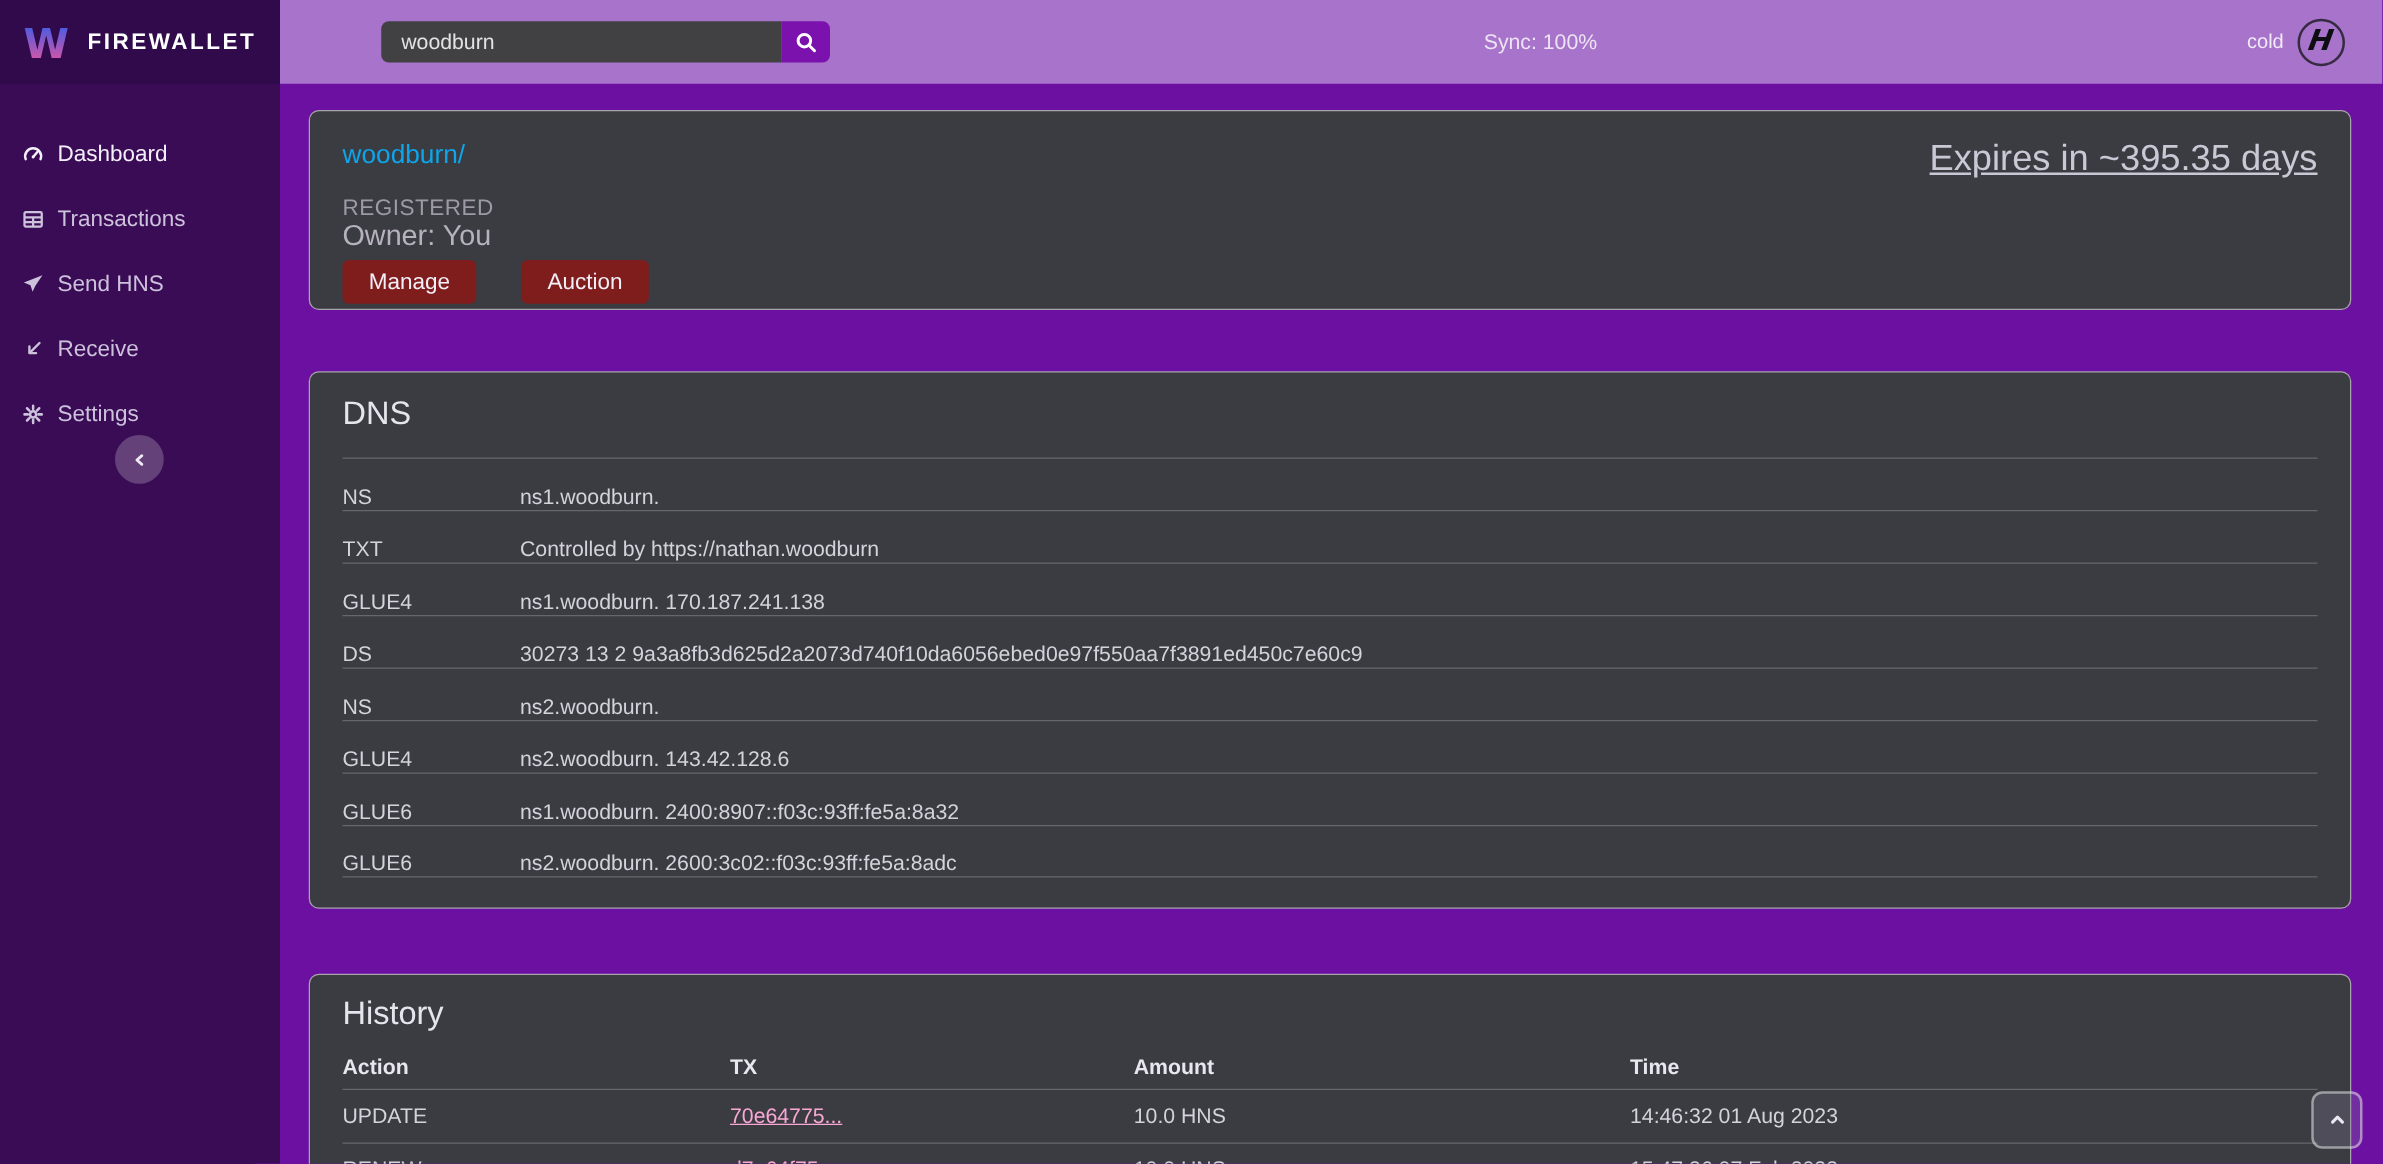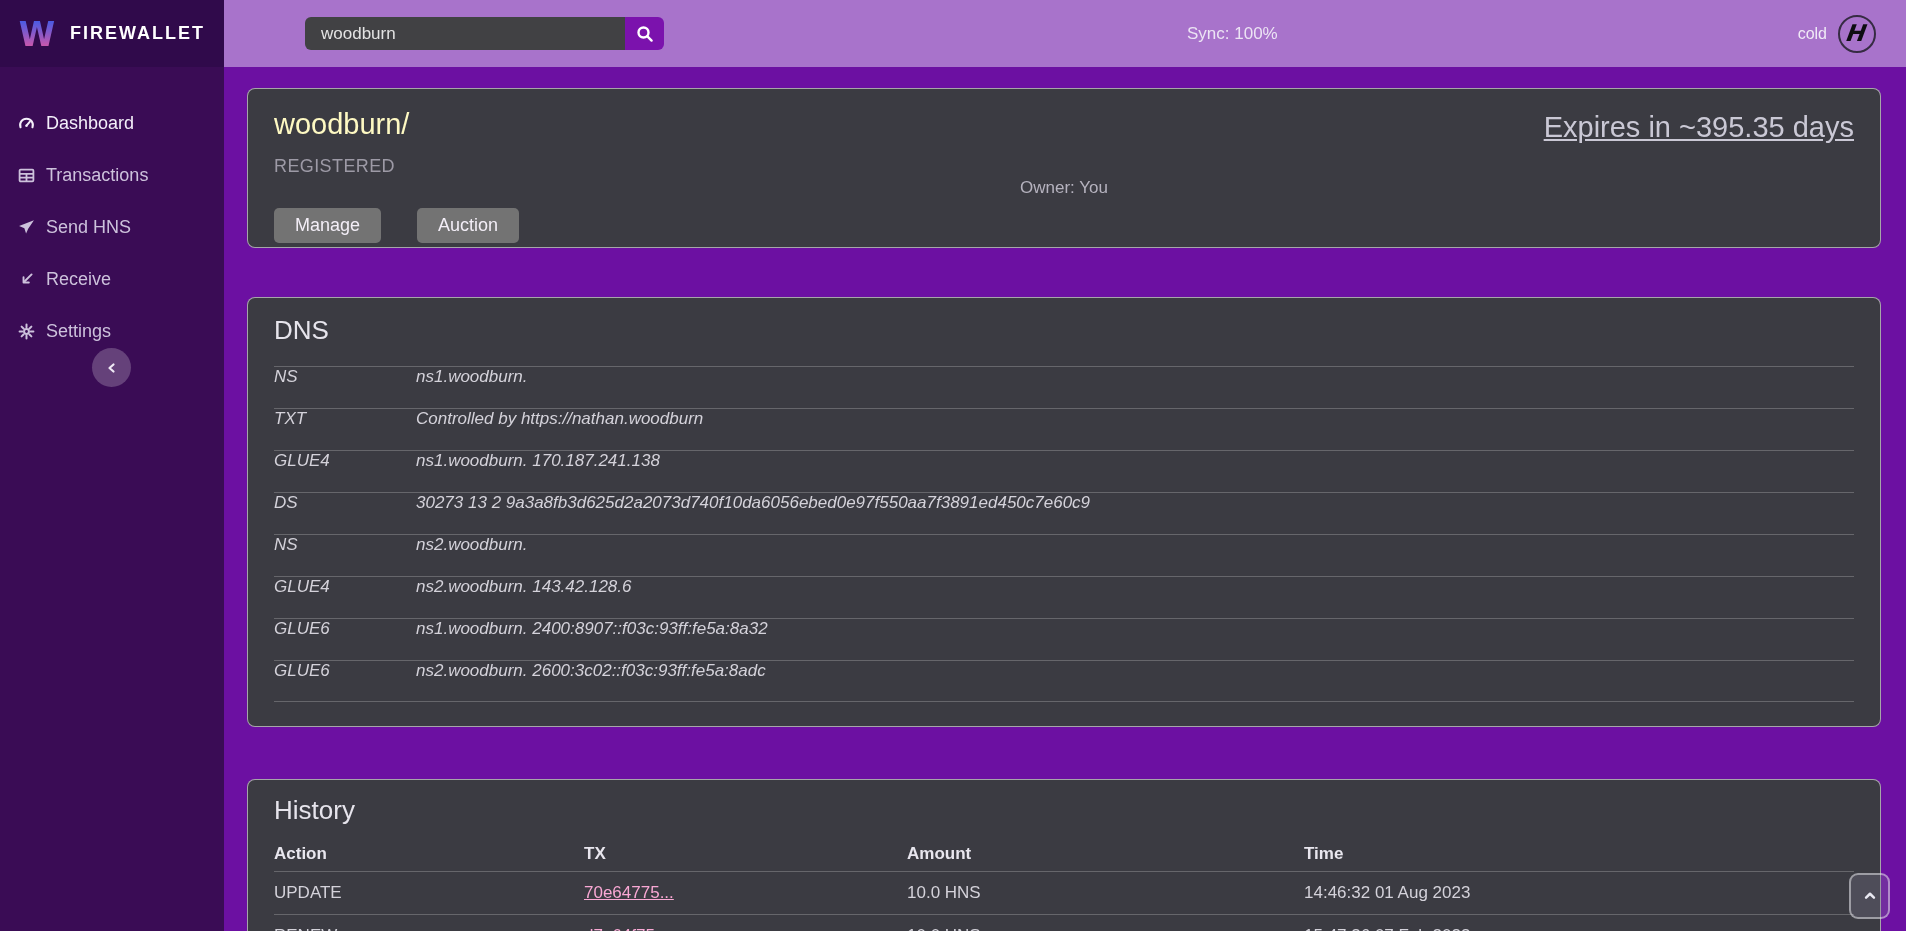--- a/index.html
+++ b/index.html
@@ -81,39 +81,39 @@
   
   .main { position: absolute; left: 224px; top: 67px; width: 1682px; height: 864px; }
   .card {
     position: absolute; left: 23px; width: 1634px;
     background: #3b3b42; border: 1px solid rgba(255,255,255,0.55);
     border-radius: 8px;
   }
 
   
   .domain-card { top: 21px; height: 160px; padding: 18px 26px; }
-  .domain-title { color: #fef9c3; font-size: 29px; font-weight: 400; line-height: 34px; }
+  .domain-title { color: #0ea5e9; font-size: 21px; font-weight: 400; line-height: 34px; }
   .domain-status { color: #9d9aa6; font-size: 18px; line-height: 22px; margin-top: 14px; letter-spacing: 0.4px; }
-  .domain-owner { color: #b5b2be; font-size: 17px; line-height: 22px; text-align: center; }
+  .domain-owner { color: #b5b2be; font-size: 23px; line-height: 22px; }
   .btn-row { margin-top: 9px; display: flex; gap: 36px; }
   .purple-btn {
-    background: #737373; color: #f3eef7; border: none; border-radius: 5px;
+    background: #7f1d1d; color: #f3eef7; border: none; border-radius: 5px;
     font-size: 18px; height: 35px; padding: 0 21px; cursor: pointer;
     font-family: "Liberation Sans", sans-serif;
   }
   .expires { position: absolute; top: 22px; right: 26px; color: #cac8d5; font-size: 29px; text-decoration: underline; }
 
   
   .dns-card { top: 230px; height: 430px; padding: 16px 26px; }
   .card-heading { color: #e6e4ec; font-size: 26px; font-weight: 400; line-height: 32px; }
   .dns-table { margin-top: 20px; }
   .dns-row {
-    display: flex; align-items: flex-start; height: 42px;
+    display: flex; align-items: flex-end; height: 42px;
     border-top: 1px solid rgba(255,255,255,0.22);
-    color: #d4d2da; font-size: 17px; font-style: italic;
+    color: #d4d2da; font-size: 17px;
   }
   .dns-row:last-child { border-bottom: 1px solid rgba(255,255,255,0.22); }
   .dns-type { width: 142px; flex-shrink: 0; }
   .dns-value { flex: 1; }
 
   
   .history-card { top: 712px; height: 400px; padding: 14px 26px; }
   .history-table { margin-top: 10px; }
   .h-row { display: flex; align-items: center; font-size: 17px; color: #d4d2da; }
   .h-header { height: 36px; font-weight: bold; color: #e8e6ee; border-bottom: 1px solid rgba(255,255,255,0.22); }

